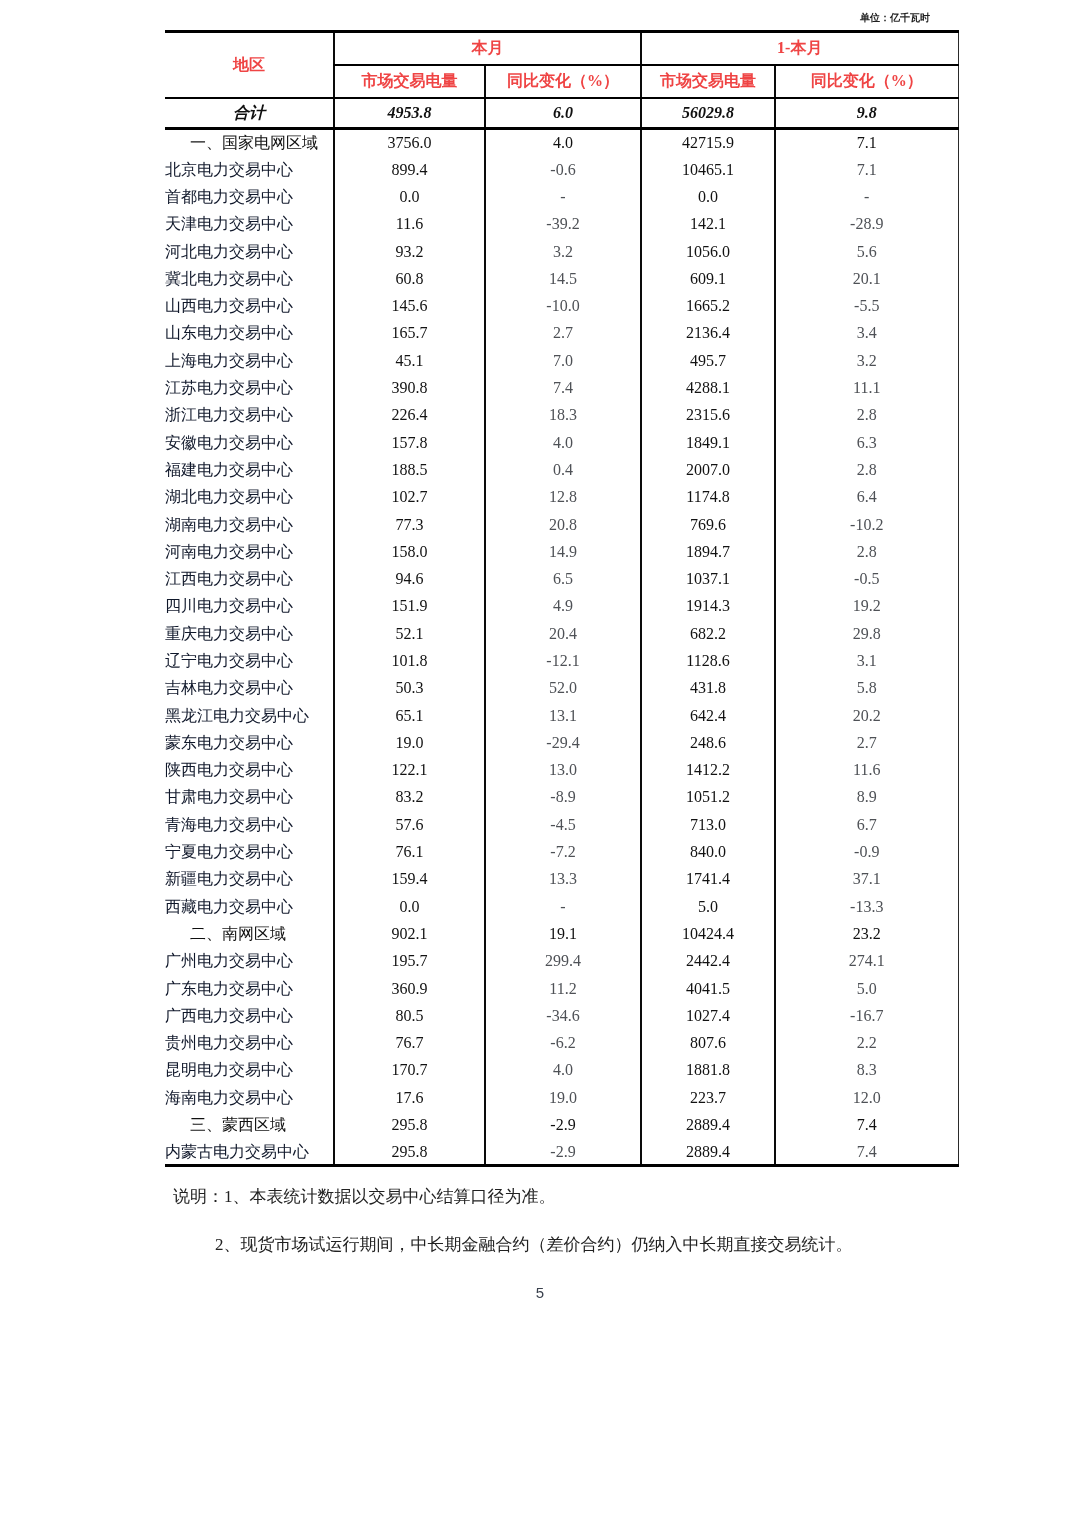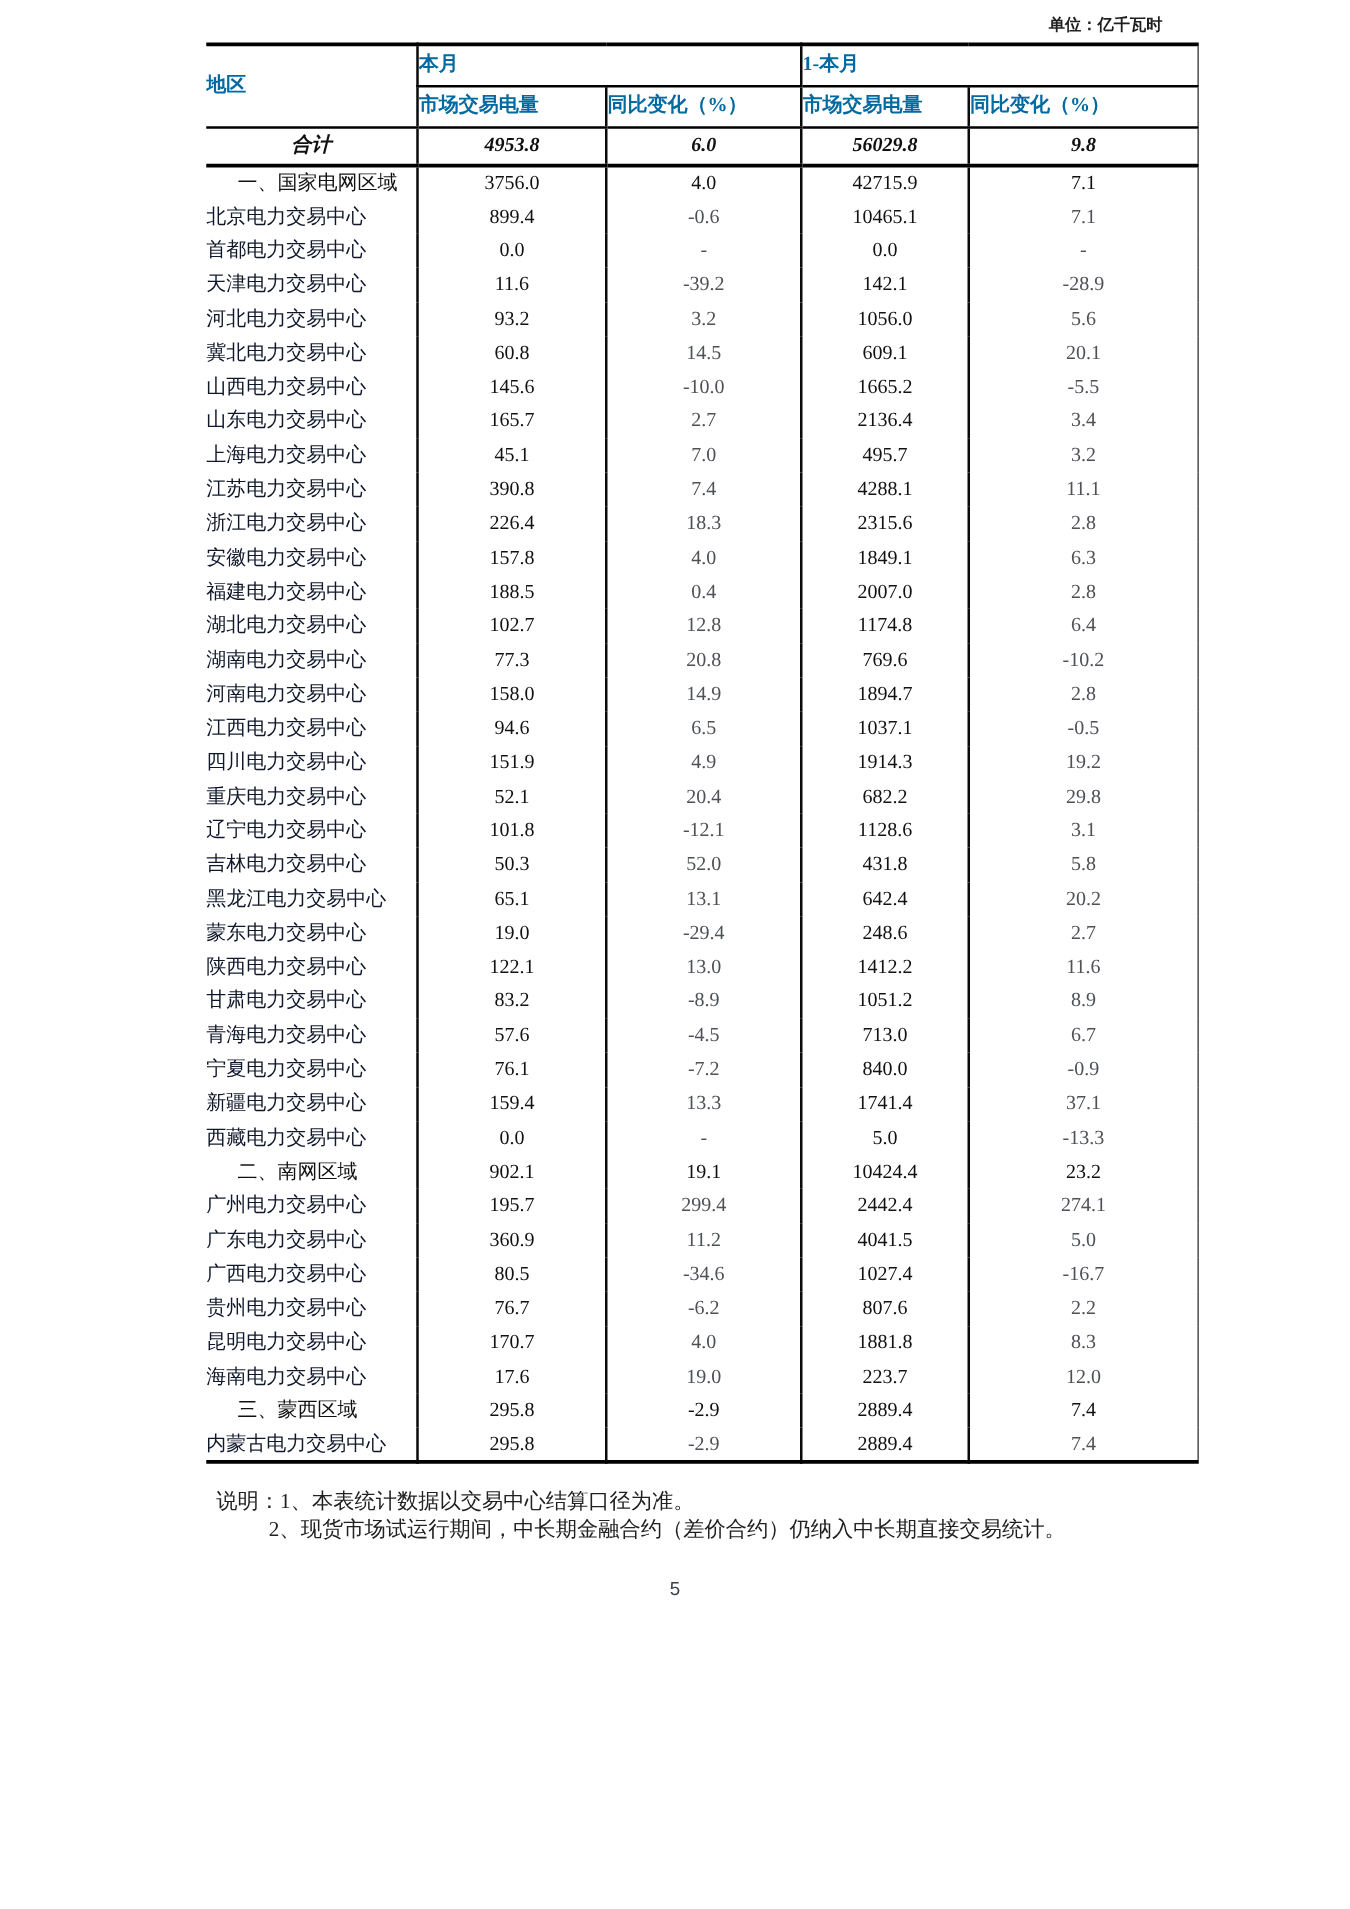--- a/index.html
+++ b/index.html
@@ -22,21 +22,21 @@
     color: #151515;
     white-space: pre;
   }
 
   .unit {
     width: 793px;
     margin: 11px 0 5px 165px;
     box-sizing: border-box;
     padding-right: 28px;
     text-align: right;
-    font-size: 13px;
+    font-size: 10px;
     font-weight: 700;
     color: #1f1f1f;
   }
 
   table.data {
     border-collapse: collapse;
     table-layout: fixed;
     margin-left: 165px;
     width: 793px;
     border-top: 3px solid #000;
@@ -50,43 +50,43 @@
     white-space: nowrap;
   }
   
   table.data th, table.data td { border-left: 2px solid #0a0a0a; }
   table.data .no-left { border-left: none; }
   table.data th:last-child, table.data td:last-child { border-right: 1.5px solid #2a2a2a; }
 
   thead tr { height: 33px; }
   thead th {
     font-weight: 700;
-    text-align: left;
-    color: #0369a1;
+    text-align: center;
+    color: #ef4444;
     font-size: 16px;
   }
   th.group-th { border-bottom: 2px solid #000; }
   th.th-region, th.sub-th { border-bottom: 2.5px solid #000; }
 
   tbody tr { height: 27.3px; }
   tr.row-total { height: 31px; }
   tr.row-total td { border-bottom: 3px solid #000; font-weight: 700; color: #101010; font-style: italic; }
   tr.row-section td { font-weight: 400; color: #101010; }
 
   td.c-region { text-align: left; padding-left: 10px; color: #0f172a; }
   tr.row-section td.c-region { padding-left: 25px; }
   tr.row-total td.c-region { text-align: center; padding-left: 0; }
   td.c-vol { text-align: center; color: #121212; font-size: 15.5px; }
   td.c-yoy { text-align: center; color: #4e5156; font-size: 15.5px; }
   tr.row-total td.c-vol, tr.row-total td.c-yoy,
   tr.row-section td.c-vol, tr.row-section td.c-yoy { color: #101010; }
 
   .notes { margin: 20px 0 0 173px; font-size: 17px; color: #212121; }
   .note { line-height: 20px; }
-  .note-2 { margin-top: 3px; margin-left: 42px; }
+  .note-2 { margin-top: 28px; margin-left: 42px; }
 
   .pageno {
     margin-top: 29px;
     text-align: center;
     font-size: 15px;
     font-family: "Liberation Sans", "DejaVu Sans", sans-serif;
     color: #3a414d;
   }
 </style>
 </head>

